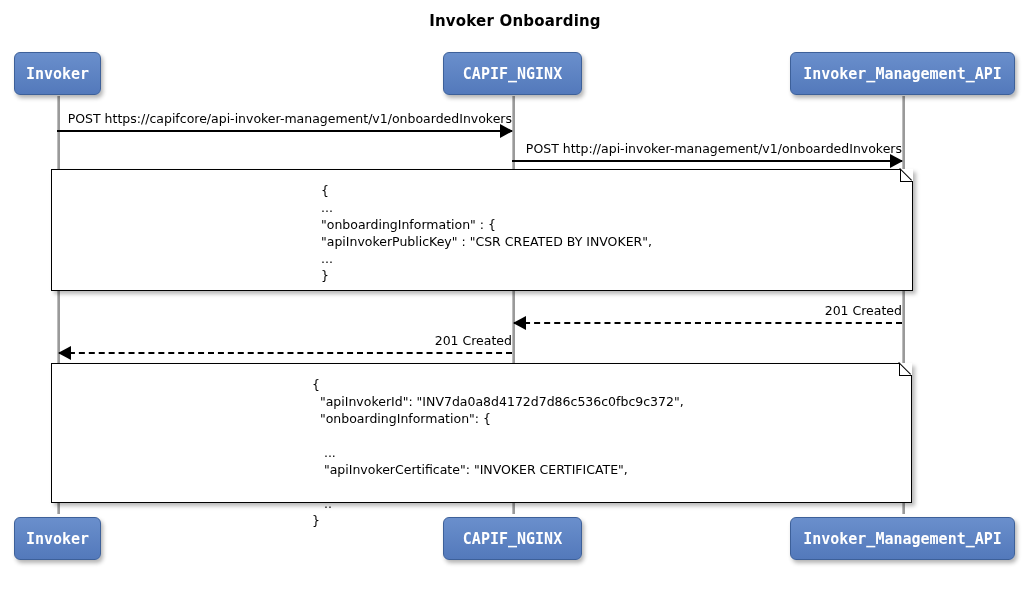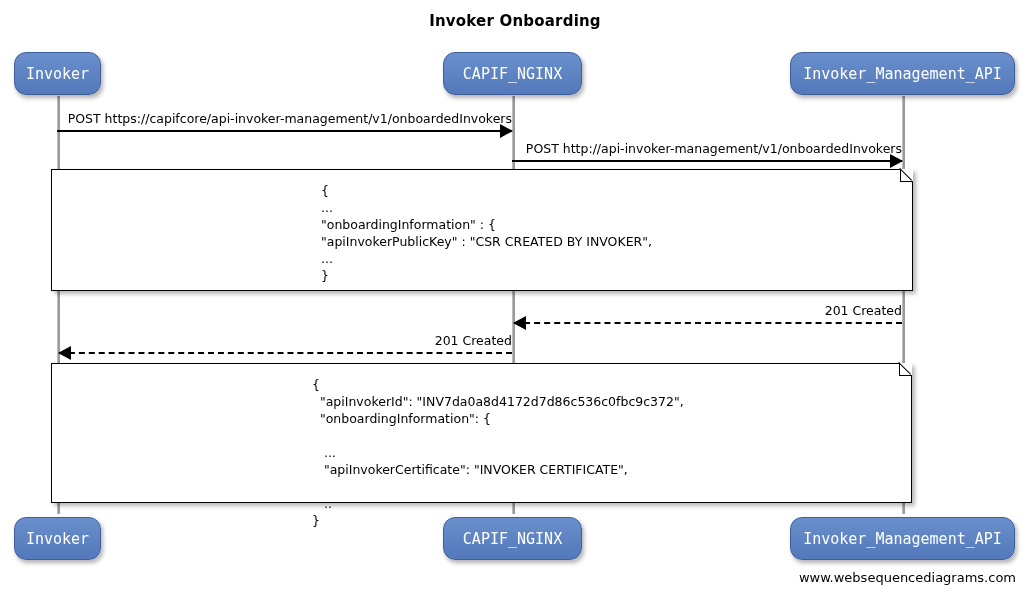--- a/index.html
+++ b/index.html
@@ -38,25 +38,25 @@
     box-sizing: border-box;
   }
 
   
   .participant {
     position: absolute;
     box-sizing: border-box;
     background: #5b82c2;
     background: linear-gradient(#6a8fcc, #5379bb);
     border: 1px solid #3d6099;
-    border-radius: 12px;
+    border-radius: 6px;
     color: #ffffff;
     font-family: "DejaVu Sans Mono", monospace;
     font-size: 15px;
-    font-weight: normal;
+    font-weight: bold;
     display: flex;
     align-items: center;
     justify-content: center;
     box-shadow: 2px 3px 4px rgba(0,0,0,0.30);
     white-space: nowrap;
     text-align: right;
   }
 
   
   .msg {
@@ -218,15 +218,14 @@
   <div class="participant" style="left:14px; top:517px; width:87px; height:43px;">
     <span>Invoker</span>
   </div>
   <div class="participant" style="left:443px; top:517px; width:139px; height:43px;">
     <span>CAPIF_NGINX</span>
   </div>
   <div class="participant" style="left:790px; top:517px; width:225px; height:43px;">
     <span>Invoker_Management_API</span>
   </div>
 
-  <div class="footer">www.websequencediagrams.com</div>
 
 </div>
 
 </body></html>

